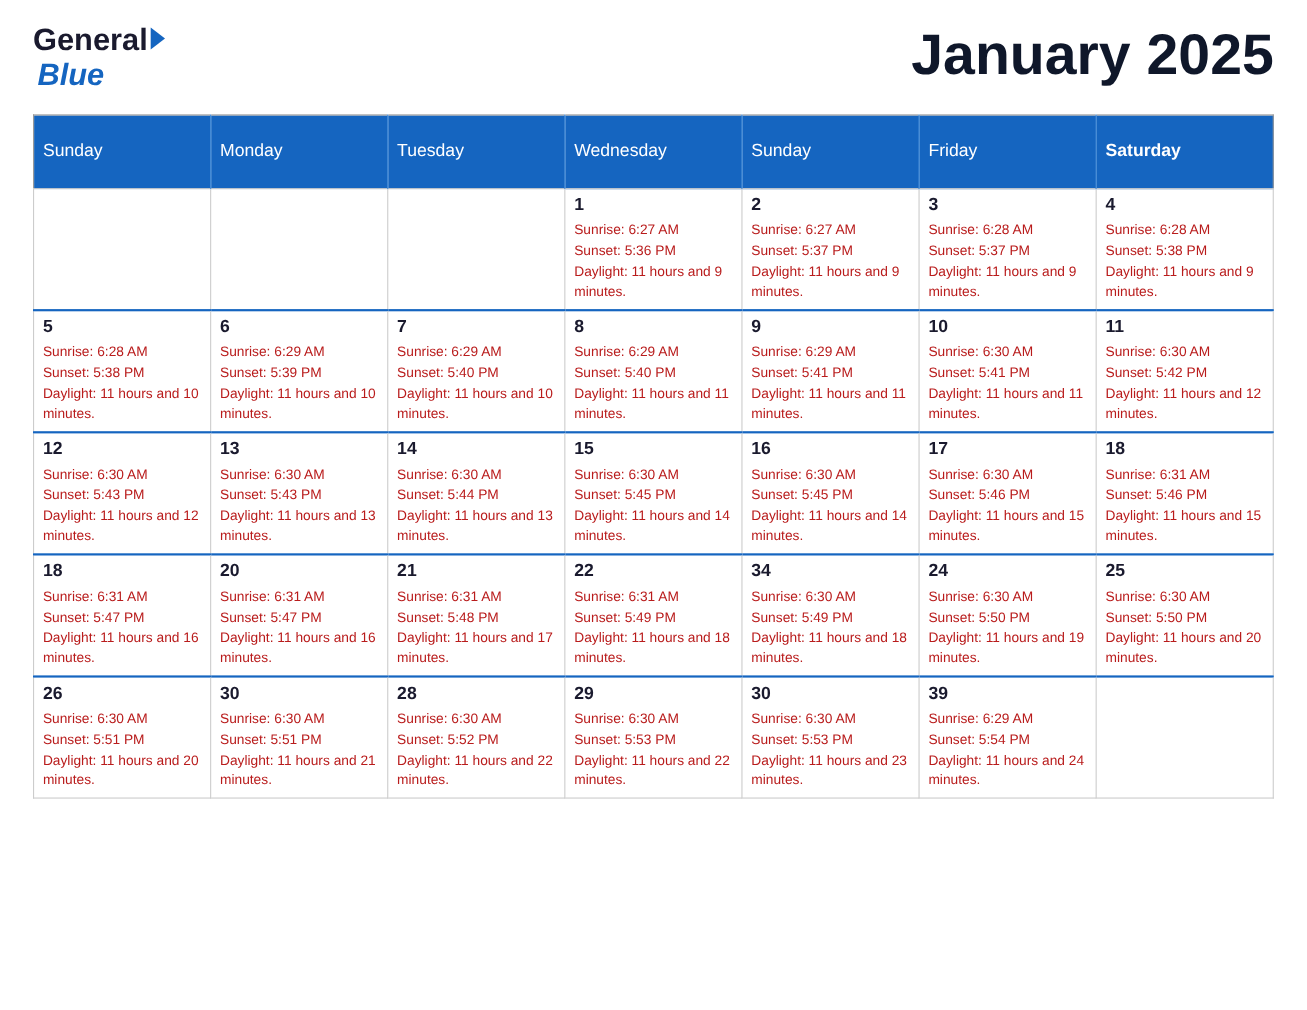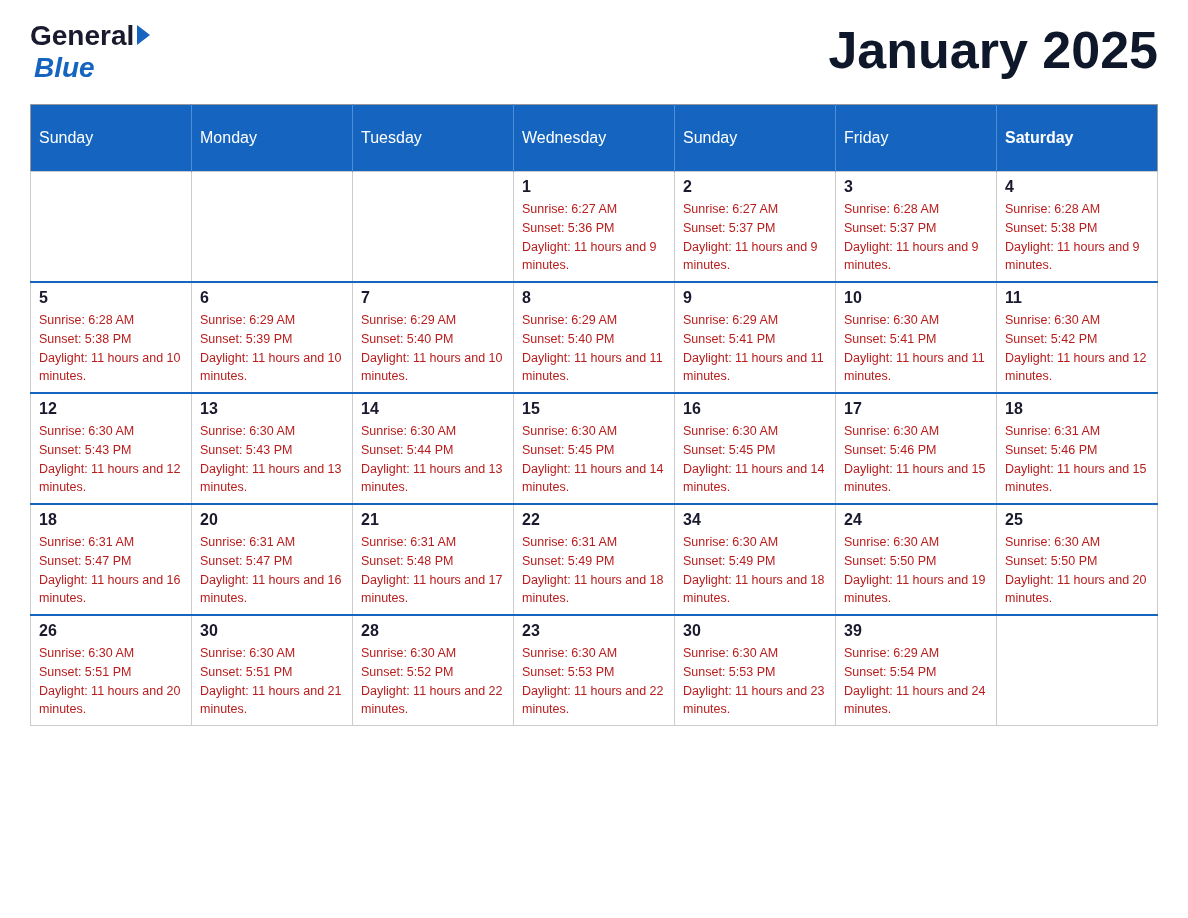--- a/index.html
+++ b/index.html
@@ -293,21 +293,21 @@
 Sunset: 5:51 PM
 Daylight: 11 hours and 21 minutes.</div>
         </td>
         <td class="row-divider">
           <span class="day-number">28</span>
           <div class="day-info" style="white-space: pre-wrap;">Sunrise: 6:30 AM
 Sunset: 5:52 PM
 Daylight: 11 hours and 22 minutes.</div>
         </td>
         <td class="row-divider">
-          <span class="day-number">23</span>
+          <span class="day-number">29</span>
           <div class="day-info" style="white-space: pre-wrap;">Sunrise: 6:30 AM
 Sunset: 5:53 PM
 Daylight: 11 hours and 22 minutes.</div>
         </td>
         <td class="row-divider">
           <span class="day-number">30</span>
           <div class="day-info" style="white-space: pre-wrap;">Sunrise: 6:30 AM
 Sunset: 5:53 PM
 Daylight: 11 hours and 23 minutes.</div>
         </td>

